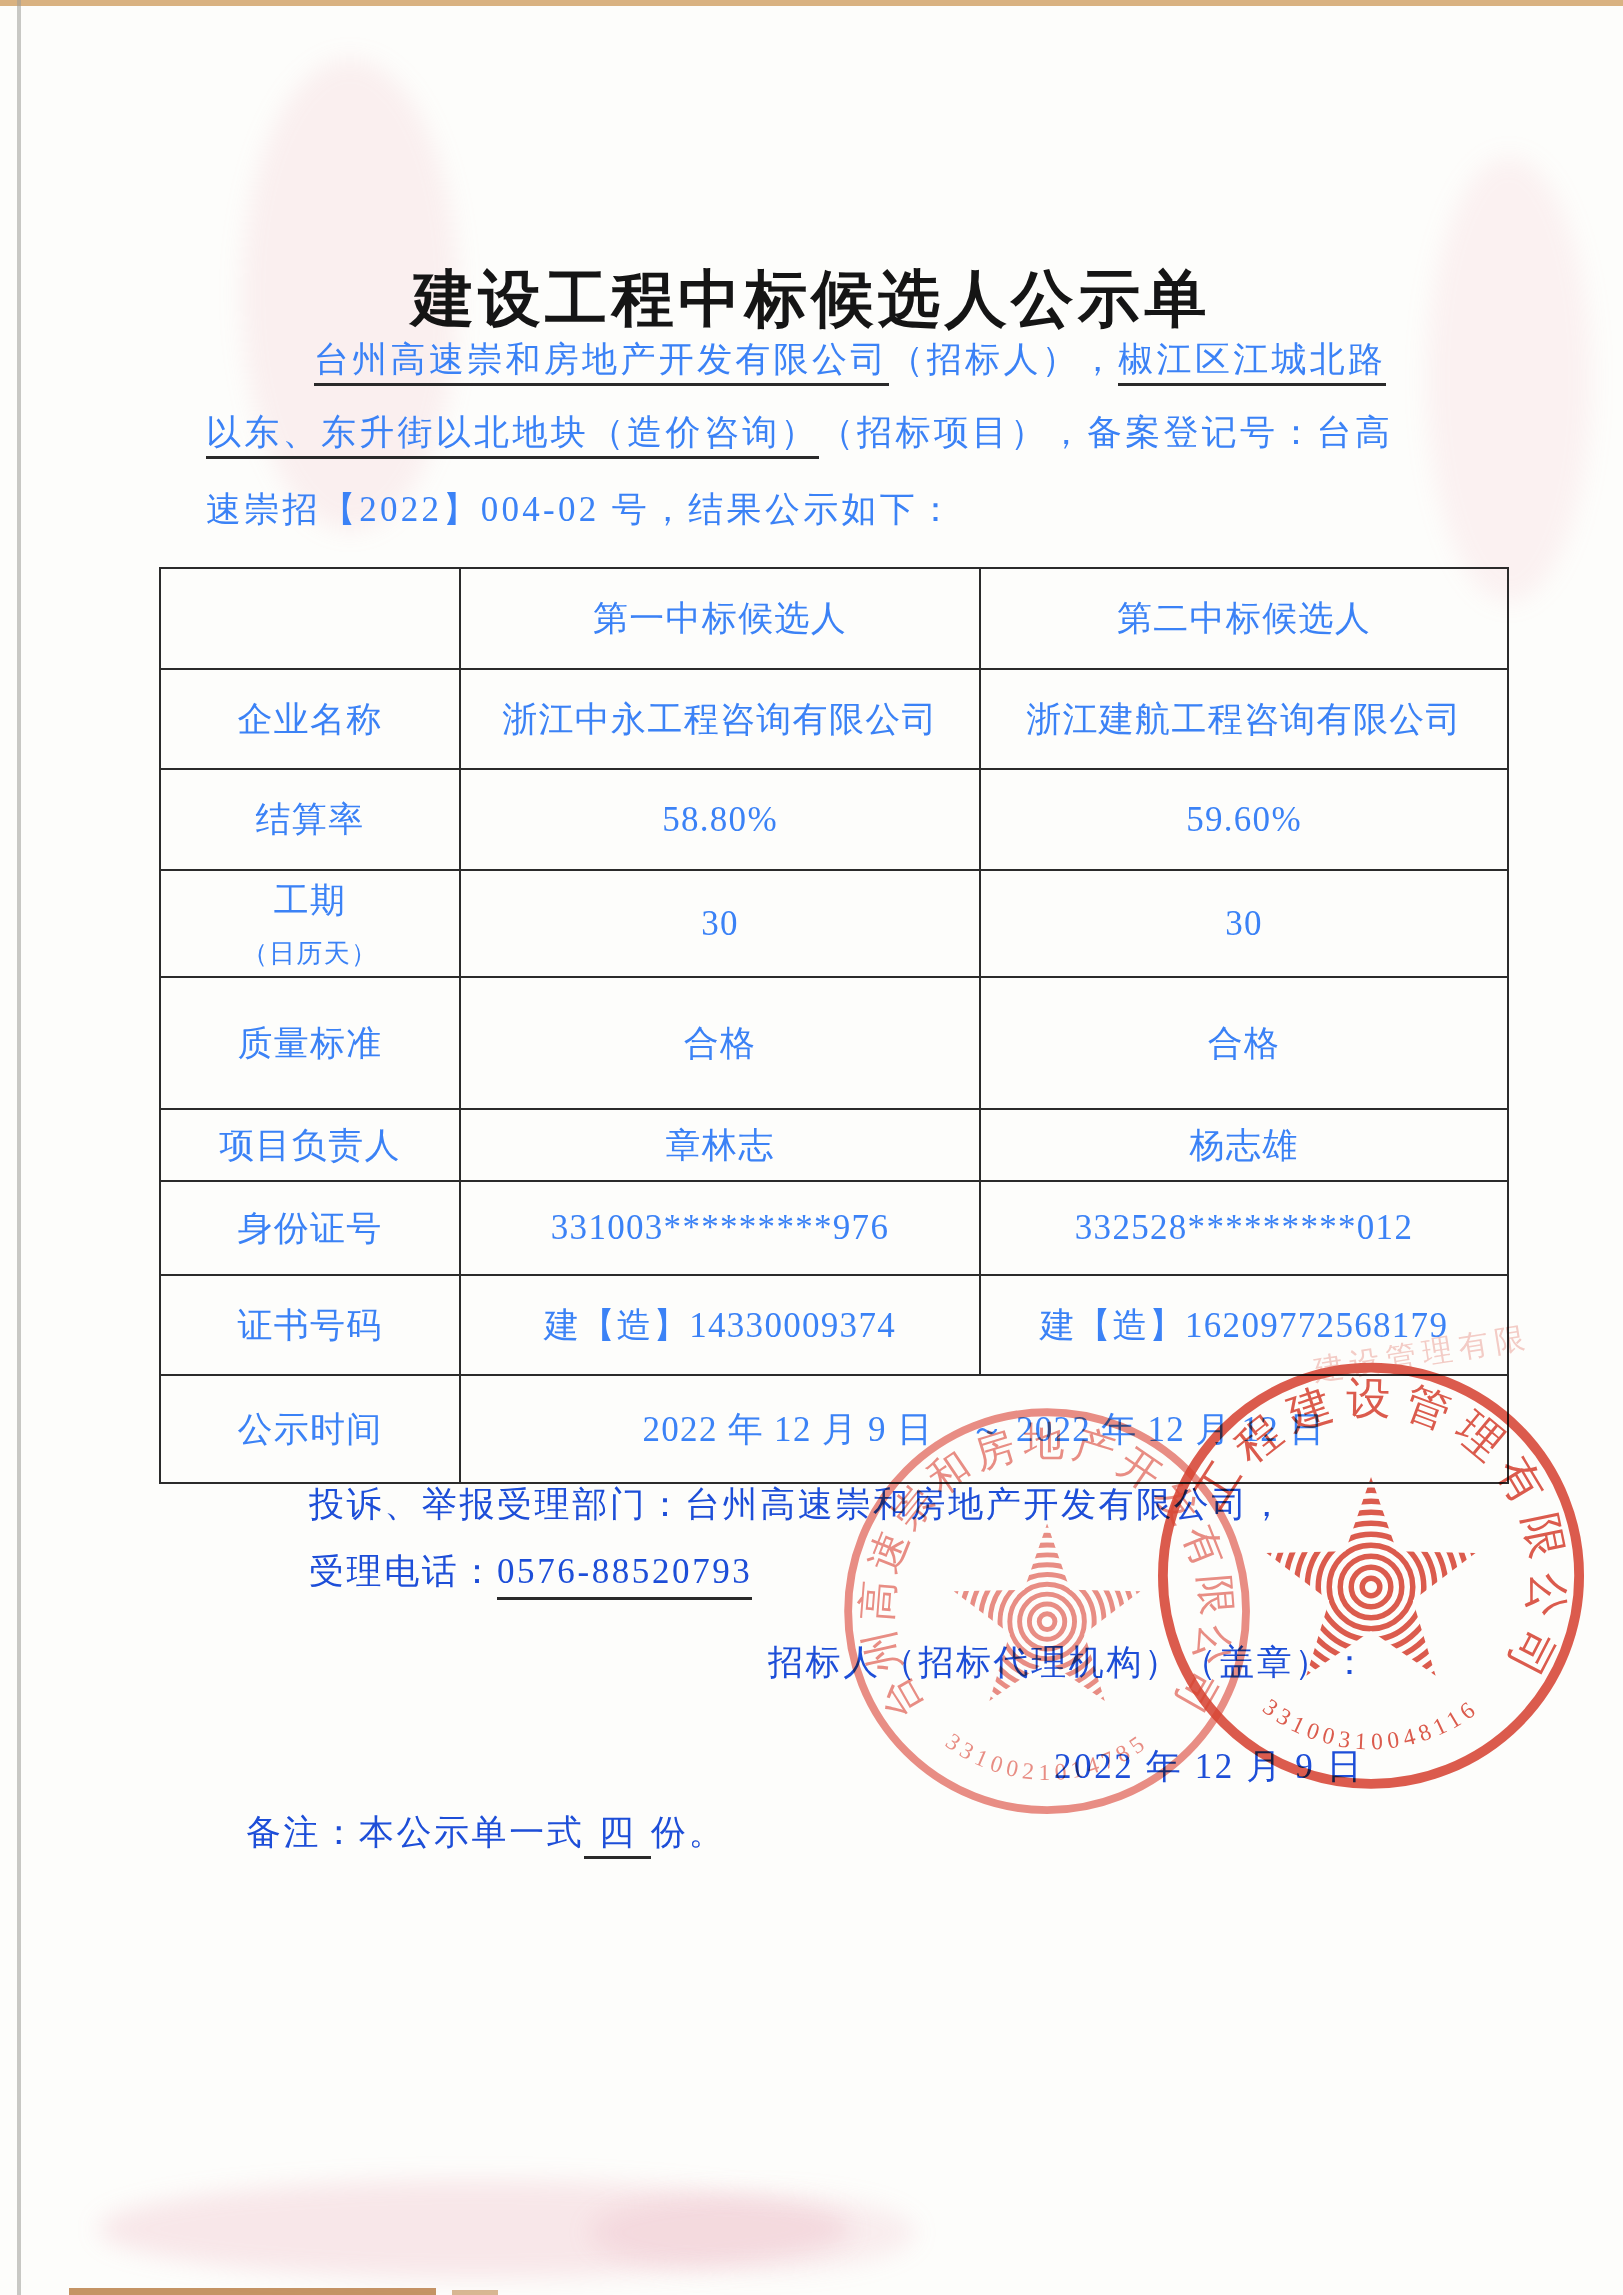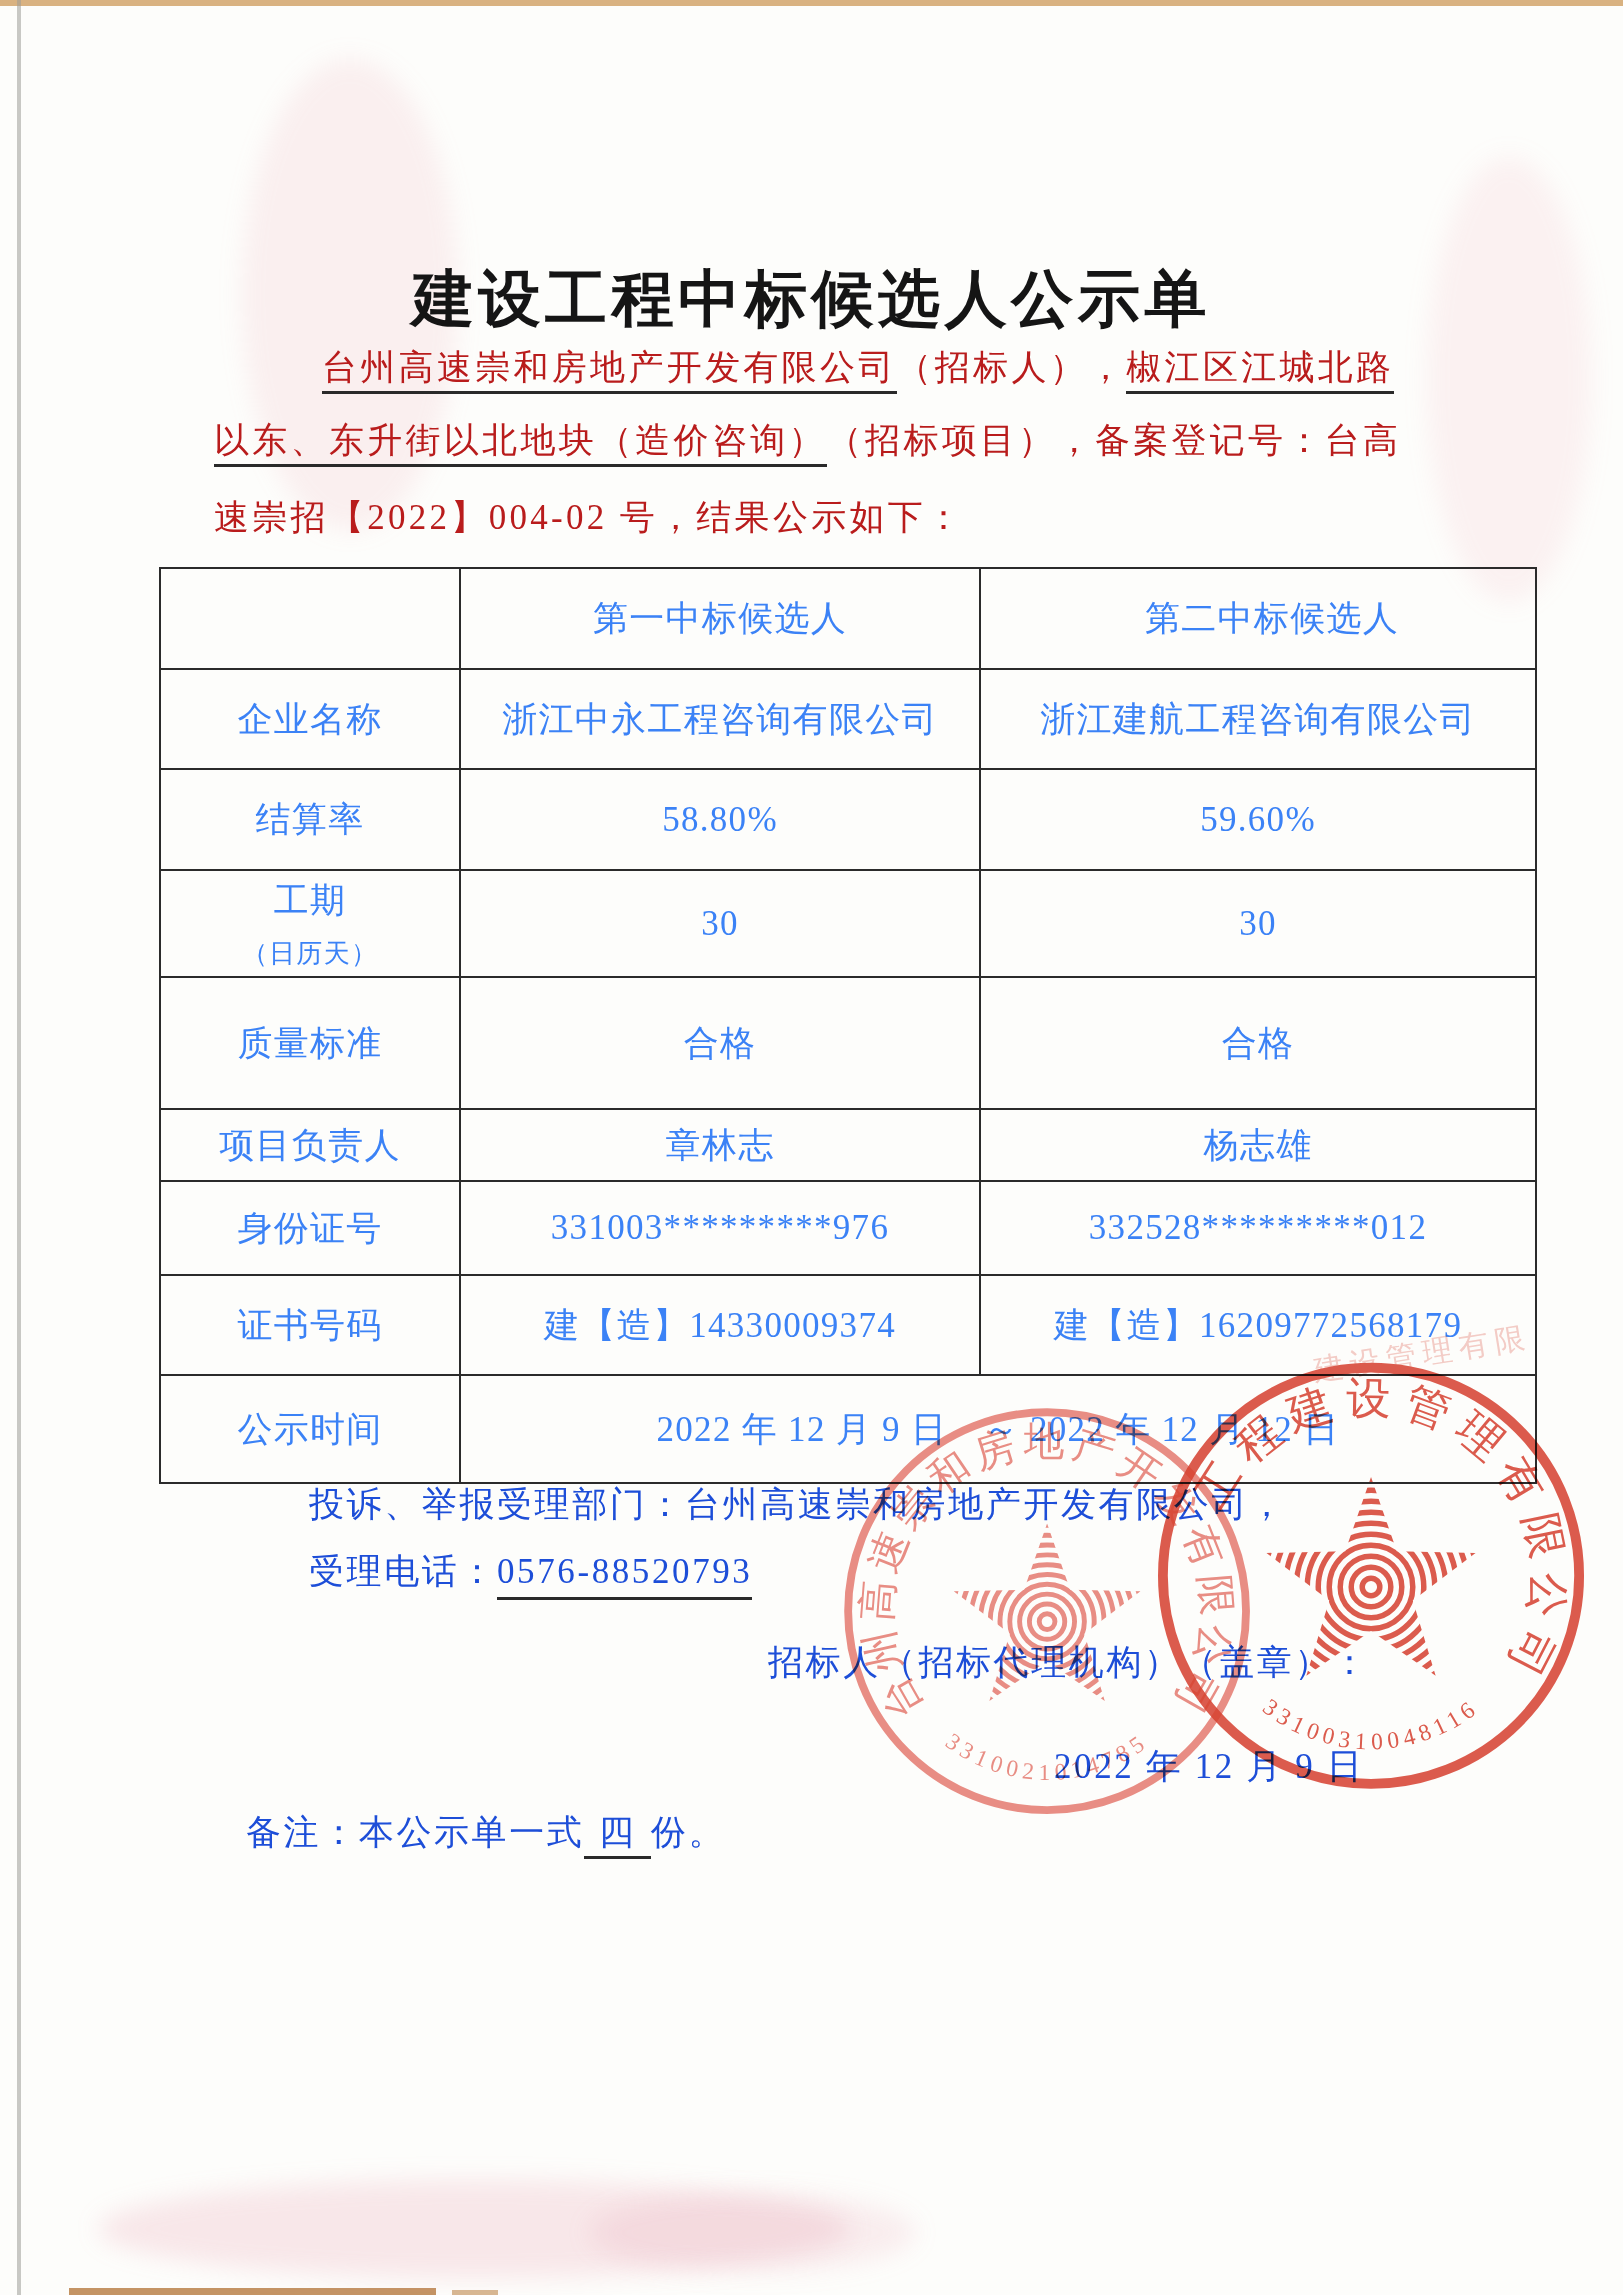--- a/index.html
+++ b/index.html
@@ -22,40 +22,40 @@
   .smudge.s3{left:98px;top:2180px;width:753px;height:98px;background:rgba(225,120,145,.16);}
   .smudge.s4{left:589px;top:2193px;width:327px;height:79px;background:rgba(225,120,145,.12);}
   
   .doc-title{
     position:absolute;left:0;top:257px;width:1623px;margin:0;
     text-align:center;
     font-family:"DejaVu Sans", sans-serif;
     font-weight:bold;font-size:62px;letter-spacing:4.6px;color:#151515;
   }
   
-  .intro-line{position:absolute;margin:8px;font-size:35px;line-height:47px;letter-spacing:3.3px;white-space:nowrap;color:#b91c1c;}
+  .intro-line{position:absolute;margin:0;font-size:35px;line-height:47px;letter-spacing:3.3px;white-space:nowrap;color:#3b82f6;}
   .intro-line.l1{left:314px;top:336px;}
   .intro-line.l2{left:206px;top:409px;}
   .intro-line.l3{left:206px;top:486px;}
   .u{border-bottom:3.3px solid #2a2a2a;padding-bottom:3.9px;}
   
   .notice-table{
     position:absolute;left:159px;top:567px;
     width:1343px;height:908px;
     border-collapse:collapse;table-layout:fixed;
   }
   .notice-table td{
     border:2.6px solid #2b2b2b;
     text-align:center;vertical-align:middle;
     font-size:35px;color:#3b82f6;
     padding:0;letter-spacing:1.3px;
   }
   .notice-table .c1{width:298px;}
   .notice-table .c2{width:518px;}
-  .notice-table .c3{width:526px;padding-left:28px;}
+  .notice-table .c3{width:526px;}
   .cell-sub{display:block;font-size:26px;margin-top:12px;}
   
   .f-line{position:absolute;margin:0;font-size:35px;line-height:45px;letter-spacing:2.6px;white-space:nowrap;color:#1d4ed8;}
   .f-complaint{left:309px;top:1482px;}
   .f-phone{left:309px;top:1549px;}
   .f-phone .u{padding-bottom:5.9px;}
   .f-stamp{left:768px;top:1640px;}
   .f-date{left:1054px;top:1744px;}
   .f-note{left:246px;top:1810px;}
   .f-note .u{padding:0 14.4px 3.9px 14.4px;}

